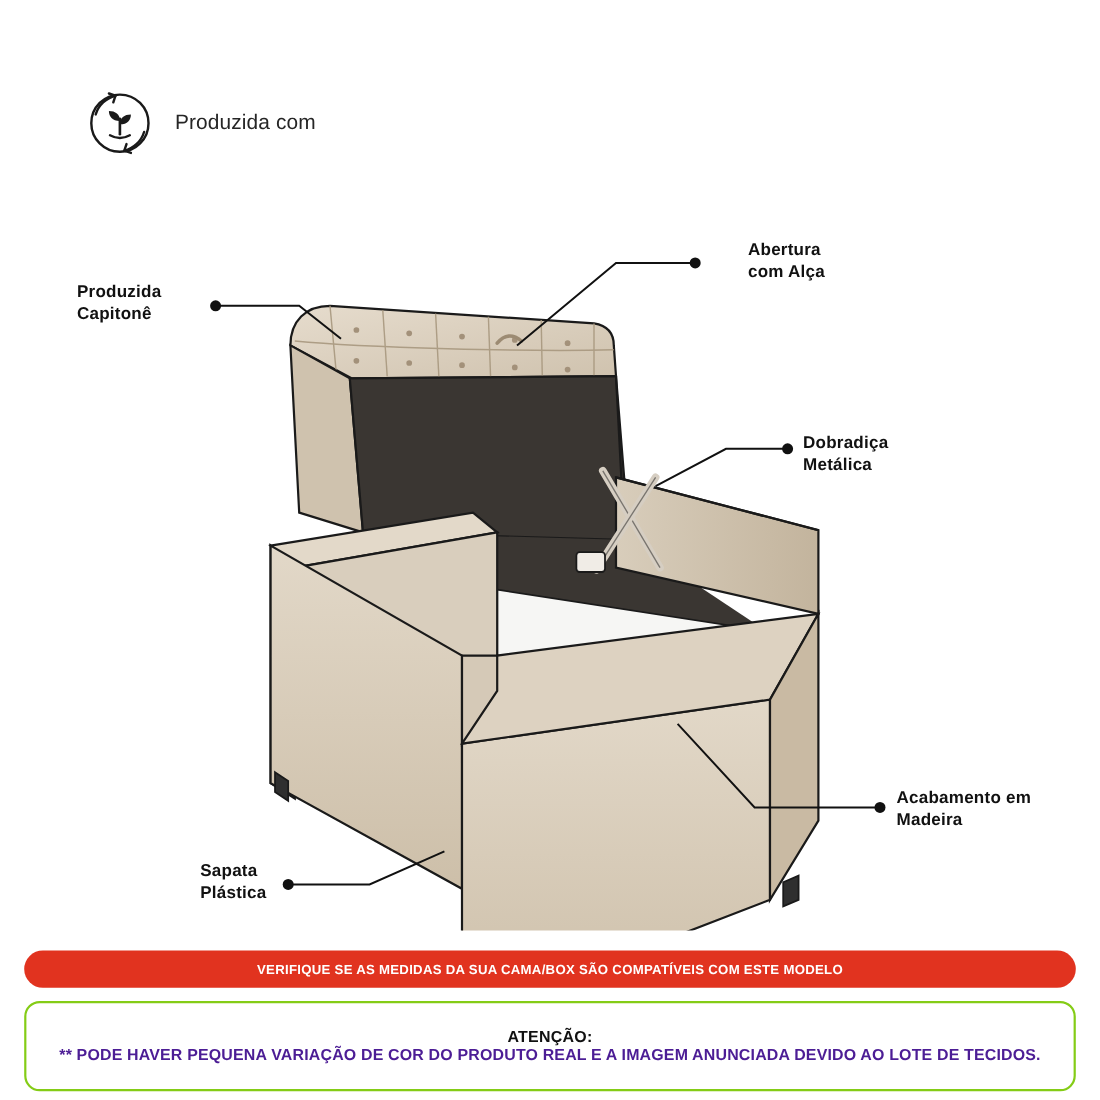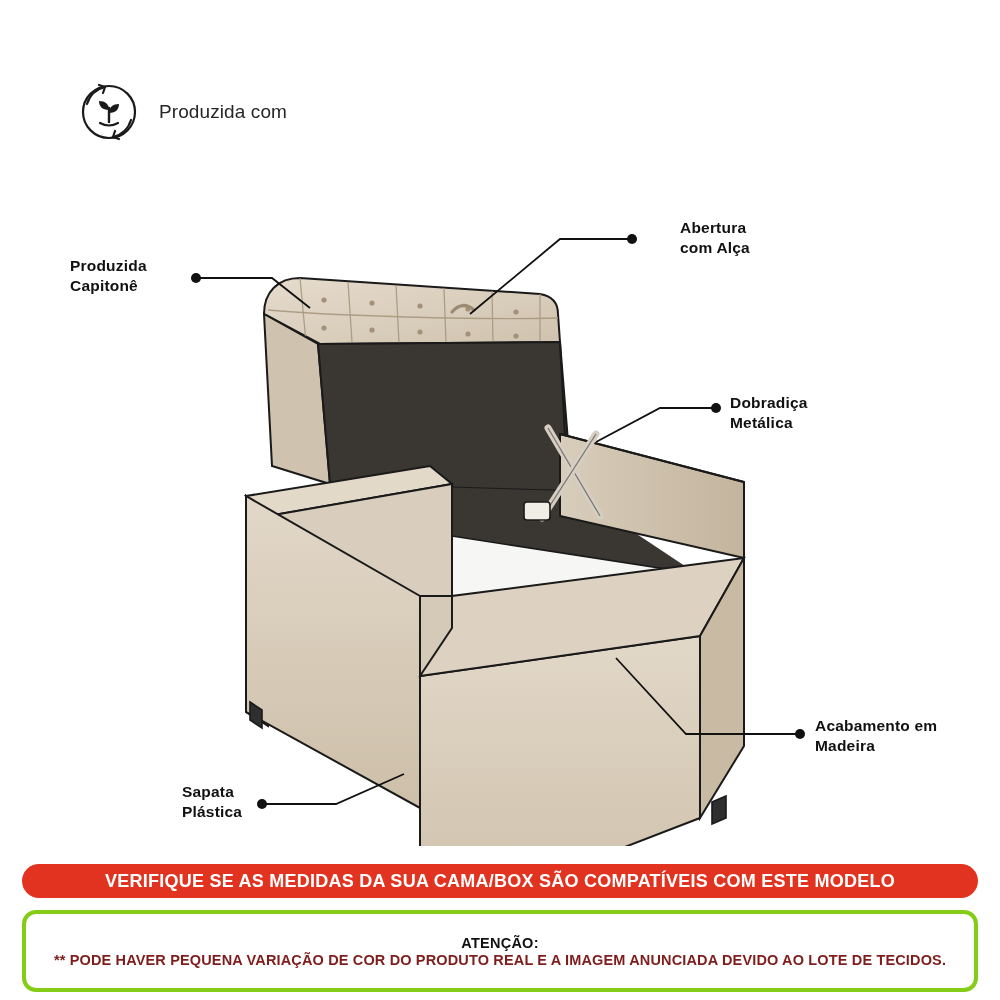--- a/index.html
+++ b/index.html
@@ -88,51 +88,51 @@
     left: 22px;
     top: 848px;
     width: 956px;
     height: 34px;
     background: #e1331f;
     border-radius: 17px;
     display: flex;
     align-items: center;
     justify-content: center;
     color: #ffffff;
-    font-size: 18px;
+    font-size: 12px;
     font-weight: bold;
     letter-spacing: 0.25px;
   }
   .banner-note {
     position: absolute;
     left: 22px;
     top: 894px;
     width: 956px;
     height: 82px;
-    border: 4px solid #84cc16;
+    border: 2px solid #84cc16;
     border-radius: 14px;
     box-sizing: border-box;
     display: flex;
     flex-direction: column;
     align-items: center;
     justify-content: center;
     gap: 1px;
     padding: 0 10px;
   }
   .note-title {
     font-size: 14.5px;
     font-weight: bold;
     letter-spacing: 0.25px;
     color: #111111;
   }
   .note-line {
     font-size: 14.5px;
     font-weight: bold;
     letter-spacing: 0.15px;
-    color: #7f1d1d;
+    color: #4c1d95;
     text-align: center;
   }
 </style>
 </head>
 <body>
 
 <div class="page">
 
   <div class="eco-badge">
     <div class="eco-icon">

